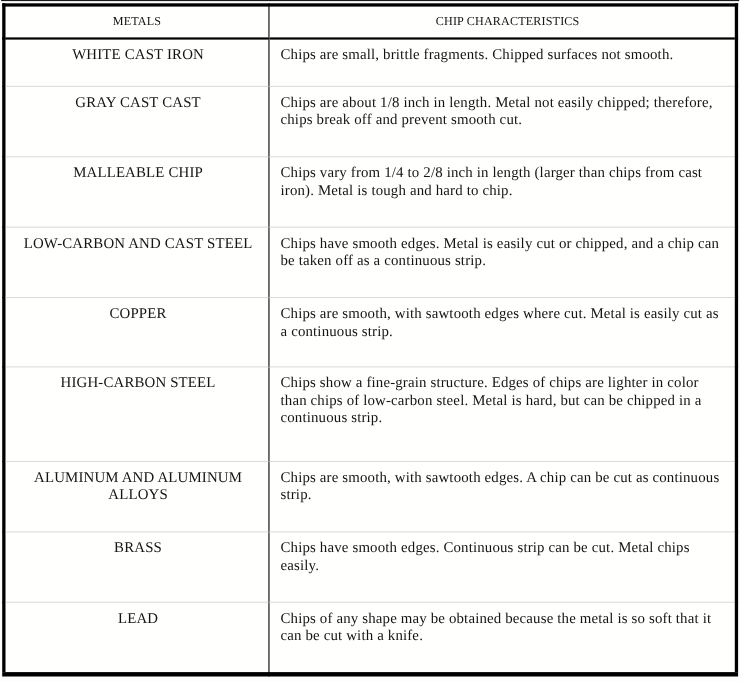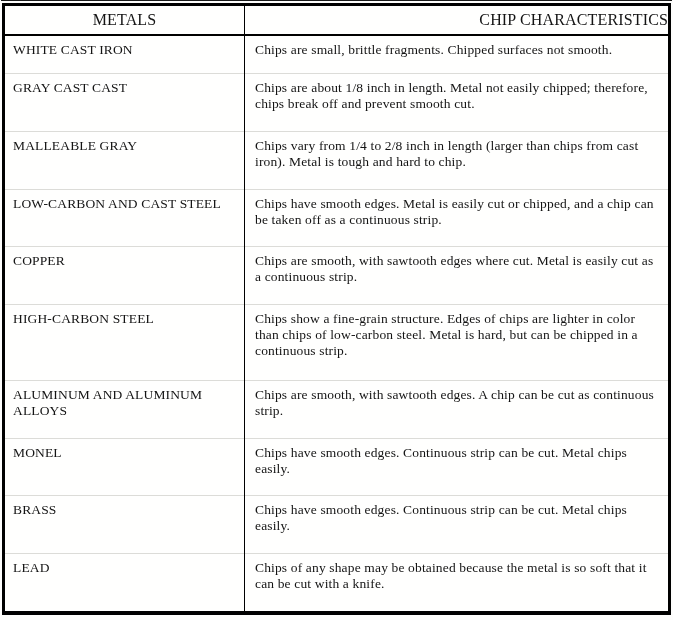--- a/index.html
+++ b/index.html
@@ -39,30 +39,31 @@
     font-size: 13.5px;
     line-height: 16px;
     letter-spacing: 0.15px;
     font-weight: normal;
   }
   thead th {
     height: 22px;
     border-bottom: 2px solid #000;
     vertical-align: middle;
     padding: 3px 0 3px 0;
-    font-size: 16px;
+    font-size: 11px;
   }
   thead th.h-metals { text-align: center; }
   thead th.h-chars {
-    text-align: right;
+    text-align: center;
     padding-left: 10px;
     border-left: 1px solid #000;
   }
   td.metal-cell {
     padding: 6px 6px 9px 8px;
+    text-align: center;
   }
   td.chars-cell {
     border-left: 1px solid #000;
     padding: 6px 10px 9px 10px;
   }
   tbody tr { border-bottom: 1px solid #dcdcd8; }
   tbody tr:last-child { border-bottom: none; }
 </style>
 </head>
 <body>
@@ -84,44 +85,40 @@
     <tbody>
       <tr>
         <td class="metal-cell">WHITE CAST IRON</td>
         <td class="chars-cell">Chips are small, brittle fragments. Chipped surfaces not smooth.</td>
       </tr>
       <tr>
         <td class="metal-cell">GRAY CAST CAST</td>
         <td class="chars-cell">Chips are about 1/8 inch in length. Metal not easily chipped; therefore, chips break off and prevent smooth cut.</td>
       </tr>
       <tr>
-        <td class="metal-cell">MALLEABLE GRAY</td>
+        <td class="metal-cell">MALLEABLE CHIP</td>
         <td class="chars-cell">Chips vary from 1/4 to 2/8 inch in length (larger than chips from cast iron). Metal is tough and hard to chip.</td>
       </tr>
       <tr>
         <td class="metal-cell">LOW-CARBON AND  CAST STEEL</td>
         <td class="chars-cell">Chips have smooth edges. Metal is easily cut or chipped, and a chip can be taken off as a continuous strip.</td>
       </tr>
       <tr>
         <td class="metal-cell">COPPER</td>
         <td class="chars-cell">Chips are smooth, with sawtooth edges where cut. Metal is easily cut as a continuous strip.</td>
       </tr>
       <tr>
         <td class="metal-cell">HIGH-CARBON STEEL</td>
         <td class="chars-cell">Chips show a fine-grain structure. Edges of chips are lighter in color than chips of low-carbon steel. Metal is hard, but can be chipped in a continuous strip.</td>
       </tr>
       <tr>
         <td class="metal-cell">ALUMINUM AND ALUMINUM ALLOYS</td>
         <td class="chars-cell">Chips are smooth, with sawtooth edges. A chip can be cut as continuous strip.</td>
       </tr>
       <tr>
-        <td class="metal-cell">MONEL</td>
-        <td class="chars-cell">Chips have smooth edges. Continuous strip can be cut. Metal chips easily.</td>
-      </tr>
-      <tr>
         <td class="metal-cell">BRASS</td>
         <td class="chars-cell">Chips have smooth edges. Continuous strip can be cut. Metal chips easily.</td>
       </tr>
       <tr>
         <td class="metal-cell">LEAD</td>
         <td class="chars-cell">Chips of any shape may be obtained because the metal is so soft that it can be cut with a knife.</td>
       </tr>
     </tbody>
   </table>
 

